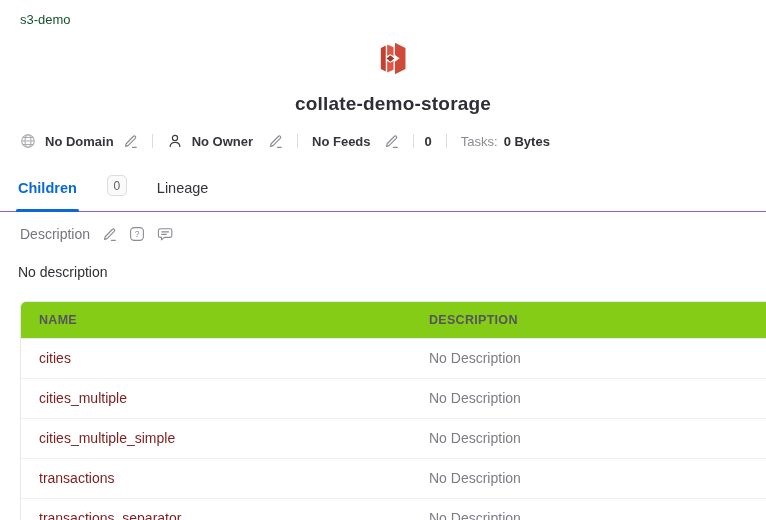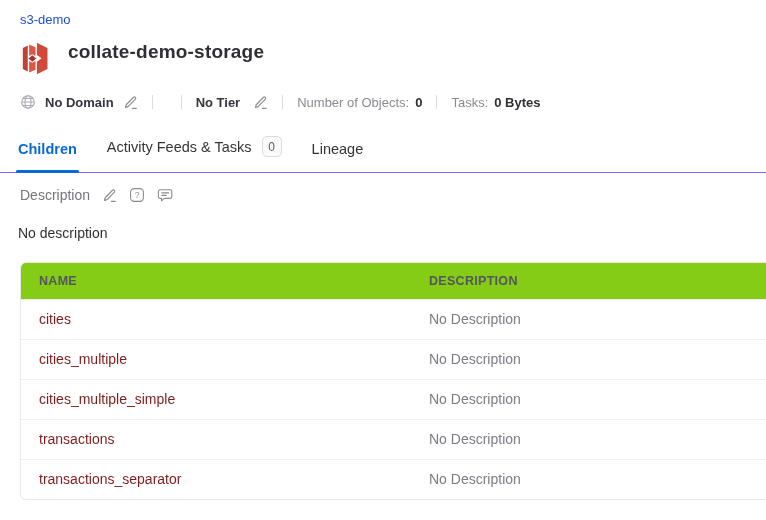--- a/index.html
+++ b/index.html
@@ -6,24 +6,24 @@
   html, body { width: 766px; height: 520px; }
   body {
     font-family: "Liberation Sans", sans-serif;
     background: #ffffff;
     color: #2f2f36;
     overflow: hidden;
   }
 
   
   .breadcrumb { margin: 12px 0 0 20px; font-size: 13px; color: #6d6d76; }
-  .breadcrumb a { color: #1d4ed8; text-decoration: none; cursor: pointer; }
+  .breadcrumb a { color: #14532d; text-decoration: none; cursor: pointer; }
 
   
-  .title-row { display: flex; align-items: flex-start; gap: 17px; margin: 14px 0 0 20px; }
+  .title-row { display: flex; align-items: center; gap: 17px; margin: 14px 0 0 20px; flex-direction: column; }
   .s3-icon { width: 31px; height: 35px; flex: 0 0 auto; }
   .page-title { font-size: 19px; font-weight: 700; color: #2e2e36; letter-spacing: .2px; }
 
   
   .meta-row { display: flex; align-items: center; margin: 18px 6px 0 20px; font-size: 13px; white-space: nowrap; }
   .meta-item { display: flex; align-items: center; gap: 9px; }
   .meta-strong { color: #35353d; font-weight: 600; }
   .meta-muted { color: #8a8a92; }
   .meta-value { color: #2f2f36; font-weight: 700; margin-left: 4px; }
   .v-divider { width: 1px; height: 14px; background: #dcdcdc; margin: 0 14px; }
@@ -85,48 +85,61 @@
     </span>
     <span class="meta-strong">No Domain</span>
     <button class="icon-btn">
       <svg width="15" height="15" viewBox="0 0 16 16" fill="none" stroke="#8b8b93" stroke-width="1.2" stroke-linecap="round" stroke-linejoin="round">
         <path d="M11.2 2.4 a1.5 1.5 0 0 1 2.1 2.1 L5.4 12.4 L2.6 13.2 L3.4 10.4 Z"></path>
         <path d="M10 14.2 h4.2"></path>
       </svg>
     </button>
   </div>
   <span class="v-divider"></span>
+  <div class="meta-item">
+    <span>
+      <svg width="16" height="16" viewBox="0 0 16 16" fill="none" stroke="#3c3c44" stroke-width="1.2" stroke-linecap="round">
+        <circle cx="8" cy="4.9" r="2.6"></circle>
+        <path d="M3.2 13.6 c0-2.7 2.1-4.3 4.8-4.3 s4.8 1.6 4.8 4.3"></path>
+      </svg>
+    </span>
+    <span class="meta-strong">No Owner</span>
+    <button class="icon-btn" style="margin-left:6px">
+      <svg width="15" height="15" viewBox="0 0 16 16" fill="none" stroke="#8b8b93" stroke-width="1.2" stroke-linecap="round" stroke-linejoin="round">
+        <path d="M11.2 2.4 a1.5 1.5 0 0 1 2.1 2.1 L5.4 12.4 L2.6 13.2 L3.4 10.4 Z"></path>
+        <path d="M10 14.2 h4.2"></path>
+      </svg>
+    </button>
+  </div>
   <span class="v-divider"></span>
   <div class="meta-item">
-    <span class="meta-strong" style="font-weight:600">No Tier</span>
+    <span class="meta-strong" style="font-weight:600">No Feeds</span>
     <button class="icon-btn" style="margin-left:4px">
       <svg width="15" height="15" viewBox="0 0 16 16" fill="none" stroke="#8b8b93" stroke-width="1.2" stroke-linecap="round" stroke-linejoin="round">
         <path d="M11.2 2.4 a1.5 1.5 0 0 1 2.1 2.1 L5.4 12.4 L2.6 13.2 L3.4 10.4 Z"></path>
         <path d="M10 14.2 h4.2"></path>
       </svg>
     </button>
   </div>
   <span class="v-divider"></span>
   <div class="meta-item">
-    <span class="meta-muted">Number of Objects:</span>
     <span class="meta-value" style="margin-left:-3px">0</span>
   </div>
   <span class="v-divider"></span>
   <div class="meta-item">
     <span class="meta-muted">Tasks:</span>
     <span class="meta-value" style="margin-left:-3px">0 Bytes</span>
   </div>
 </div>
 
 <div class="tabs">
   <div class="tab active">
     <span>Children</span>
   </div>
   <div class="tab">
-    <span>Activity Feeds &amp; Tasks</span>
     <span class="badge">0</span>
   </div>
   <div class="tab">
     <span>Lineage</span>
   </div>
 </div>
 
 <div class="desc-header">
   <span class="desc-label">Description</span>
   <button class="icon-btn">

